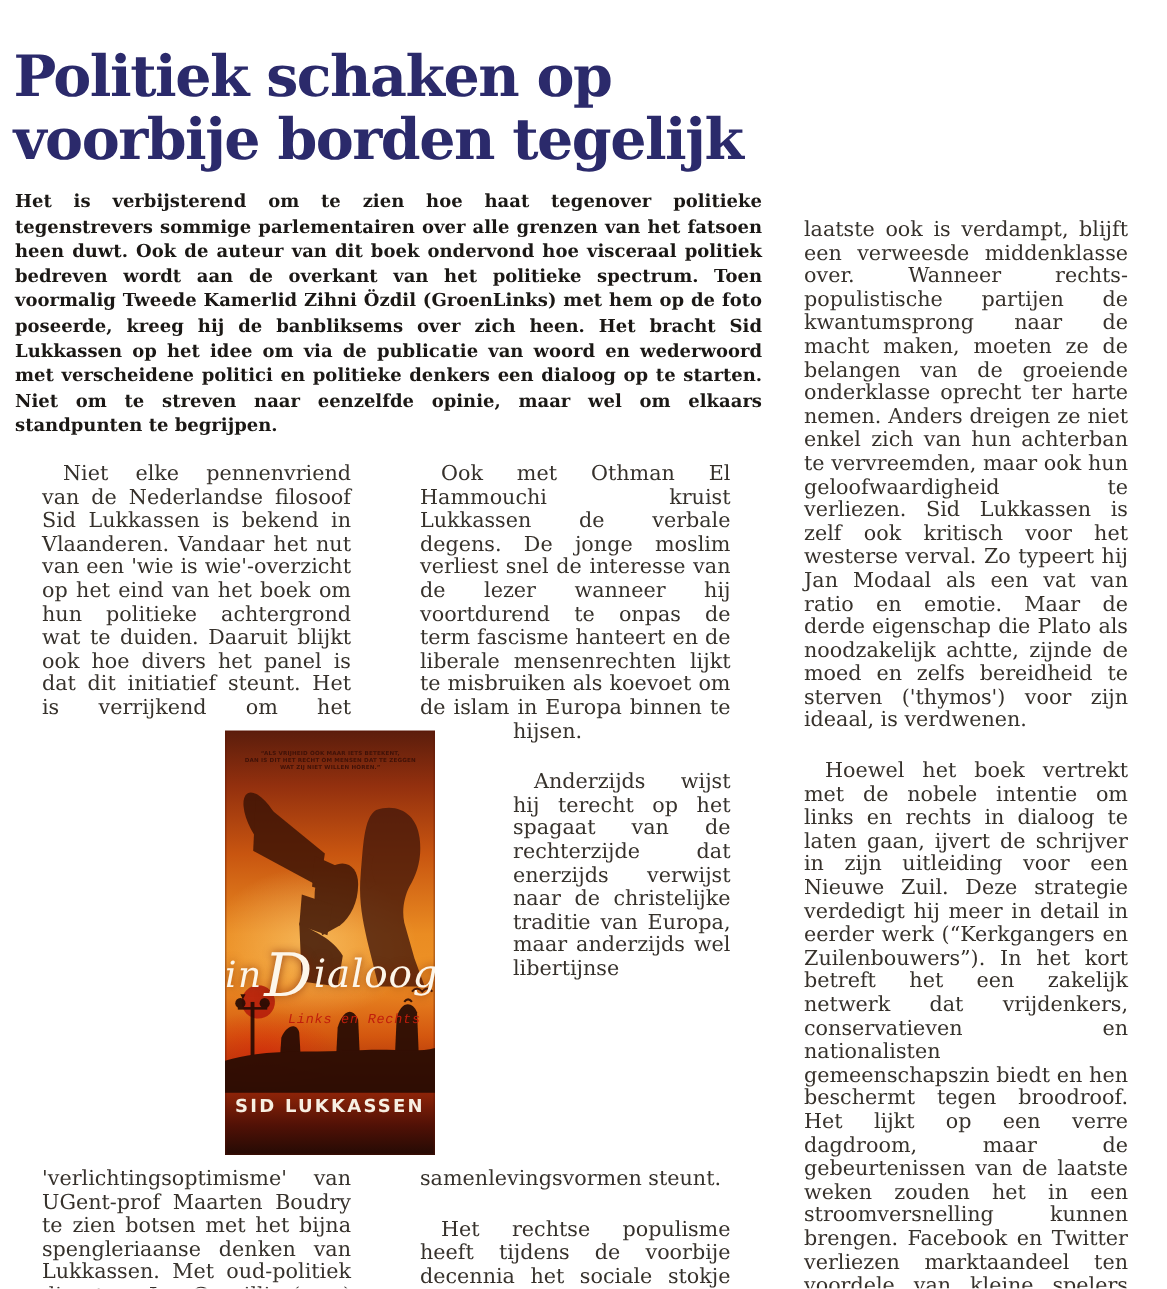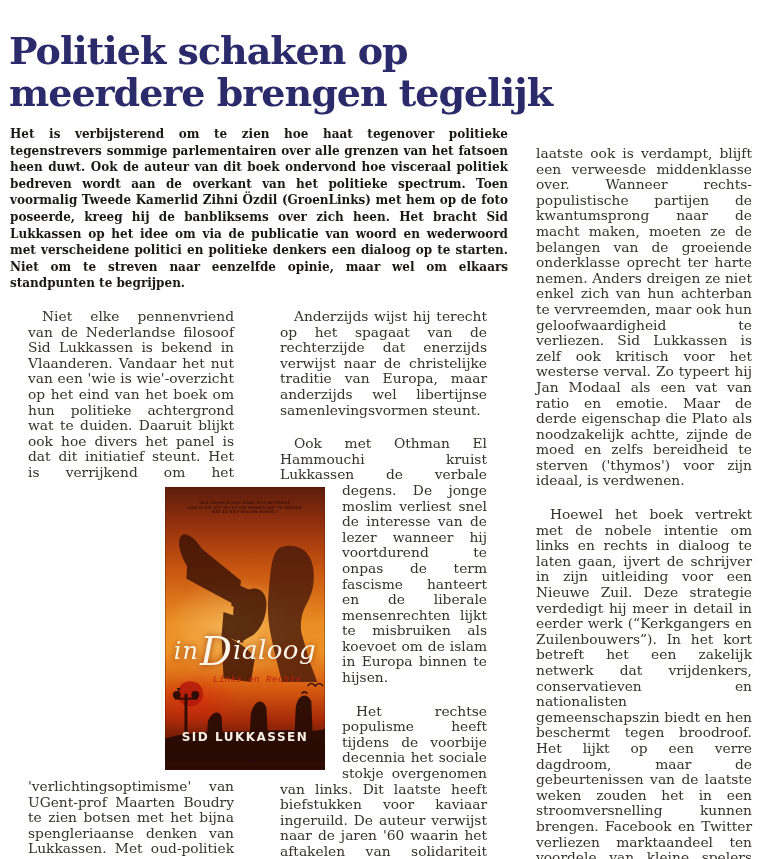--- a/index.html
+++ b/index.html
@@ -67,21 +67,21 @@
   }
 
   .book-details{margin-top:27px;text-align:left;}
   .book-details div{
     font-weight:bold;font-style:italic;font-size:14px;line-height:16.3px;
     color:#1d1a17;
   }
 
   
   .cover{
-    position:absolute;left:165px;top:487px;width:160px;height:283px;
+    position:absolute;left:150px;top:487px;width:140px;height:283px;
     overflow:hidden;
     background:
       radial-gradient(95px 70px at 42% 50%, rgba(255,215,130,0.55), rgba(255,215,130,0) 72%),
       radial-gradient(70px 40px at 18% 76%, rgba(220,30,10,0.5), rgba(220,30,10,0) 70%),
       linear-gradient(180deg,#5b1d0c 0%,#93300e 13%,#c85510 29%,#ea8c22 48%,#ee9226 58%,#d4570f 72%,#a82c09 82%,#511106 93%,#240a04 100%);
     box-shadow:0 0 0 1px rgba(90,20,5,0.35) inset;
   }
   .cover-quote{
     position:absolute;top:13px;left:-18%;width:136%;
     transform:scale(0.62);transform-origin:50% 0;
@@ -108,35 +108,35 @@
     color:#f7efe2;font-family:"DejaVu Sans",sans-serif;font-weight:bold;
     font-size:12px;letter-spacing:1.5px;white-space:nowrap;
   }
 </style>
 </head>
 <body>
 
 <div class="page">
 
 
-  <h1 class="headline"><span>Politiek schaken op</span><br><span>meerdere brengen tegelijk</span></h1>
+  <h1 class="headline"><span>Politiek schaken op</span><br><span>voorbije borden tegelijk</span></h1>
 
   <p class="intro">Het is verbijsterend om te zien hoe haat tegenover politieke tegenstrevers sommige parlementairen over alle grenzen van het fatsoen heen duwt. Ook de auteur van dit boek ondervond hoe visceraal politiek bedreven wordt aan de overkant van het politieke spectrum. Toen voormalig Tweede Kamerlid Zihni Özdil (GroenLinks) met hem op de foto poseerde, kreeg hij de banbliksems over zich heen. Het bracht Sid Lukkassen op het idee om via de publicatie van woord en wederwoord met verscheidene politici en politieke denkers een dialoog op te starten. Niet om te streven naar eenzelfde opinie, maar wel om elkaars standpunten te begrijpen.</p>
 
   <div class="col col-1">
     <div class="step-r"></div>
     <div class="carve-r"></div>
     <p class="indent">Niet elke pennenvriend van de Nederlandse filosoof Sid Lukkassen is bekend in Vlaanderen. Vandaar het nut van een 'wie is wie'-overzicht op het eind van het boek om hun politieke achtergrond wat te duiden. Daaruit blijkt ook hoe divers het panel is dat dit initiatief steunt. Het is verrijkend om het 'verlichtingsoptimisme' van UGent-prof Maarten Boudry te zien botsen met het bijna spengleriaanse denken van Lukkassen. Met oud-politiek directeur Jan Cornillie (sp.a) deelt de schrijver dan weer zijn aandacht voor sociale bescherming en loyaliteit, en zelfs de overtuiging dat migratie geen winst oplevert. De Nederlandse denker grijpt vaak terug naar het cultuurmarxisme als verklaring voor de brug die kapitalistisch rechts en nieuw links slaan om hun politieke agenda uit te voeren. Grote technologiebedrijven als Twitter en Facebook zijn niet te beroerd om de linkse Joe Biden te steunen via donaties en censuur tegenover Trump te hanteren, zelfs als deze plant de bedrijfsbelastingen te</p>
   </div>
 
   <div class="col col-2">
     <div class="step-l"></div>
     <div class="carve-l"></div>
+    <p class="indent">Ook met Othman El Hammouchi kruist Lukkassen de verbale degens. De jonge moslim verliest snel de interesse van de lezer wanneer hij voortdurend te onpas de term fascisme hanteert en de liberale mensenrechten lijkt te misbruiken als koevoet om de islam in Europa binnen te hijsen.</p>
     <p class="indent">Anderzijds wijst hij terecht op het spagaat van de rechterzijde dat enerzijds verwijst naar de christelijke traditie van Europa, maar anderzijds wel libertijnse samenlevingsvormen steunt.</p>
-    <p class="indent">Ook met Othman El Hammouchi kruist Lukkassen de verbale degens. De jonge moslim verliest snel de interesse van de lezer wanneer hij voortdurend te onpas de term fascisme hanteert en de liberale mensenrechten lijkt te misbruiken als koevoet om de islam in Europa binnen te hijsen.</p>
     <p class="indent">Het rechtse populisme heeft tijdens de voorbije decennia het sociale stokje overgenomen van links. Dit laatste heeft biefstukken voor kaviaar ingeruild. De auteur verwijst naar de jaren '60 waarin het aftakelen van solidariteit deels werd gecompenseerd door meer sociale mobiliteit. Nu deze</p>
   </div>
 
   <div class="col col-3">
     <p>laatste ook is verdampt, blijft een verweesde middenklasse over. Wanneer rechts-populistische partijen de kwantumsprong naar de macht maken, moeten ze de belangen van de groeiende onderklasse oprecht ter harte nemen. Anders dreigen ze niet enkel zich van hun achterban te vervreemden, maar ook hun geloofwaardigheid te verliezen. Sid Lukkassen is zelf ook kritisch voor het westerse verval.  Zo typeert hij Jan Modaal als een vat van ratio en emotie. Maar de derde eigenschap die Plato als noodzakelijk achtte, zijnde de moed en zelfs bereidheid te sterven ('thymos') voor zijn ideaal, is verdwenen.</p>
     <p class="indent">Hoewel het boek vertrekt met de nobele intentie om links en rechts in dialoog te laten gaan, ijvert de schrijver in zijn uitleiding voor een Nieuwe Zuil. Deze strategie verdedigt hij meer in detail in eerder werk (“Kerkgangers en Zuilenbouwers”). In het kort betreft het een zakelijk netwerk dat vrijdenkers, conservatieven en nationalisten gemeenschapszin biedt en hen beschermt tegen broodroof. Het lijkt op een verre dagdroom, maar de gebeurtenissen van de laatste weken zouden het in een stroomversnelling kunnen brengen. Facebook en Twitter verliezen marktaandeel ten voordele van kleine spelers die het recht op vrije mening wel respecteren.  En ook op de beurs durven kleine beleggers het grootkapitaal uit te dagen.</p>
     <div class="book-details">
       <div>Sid Lukkassen e.a.</div>
 
     </div>

